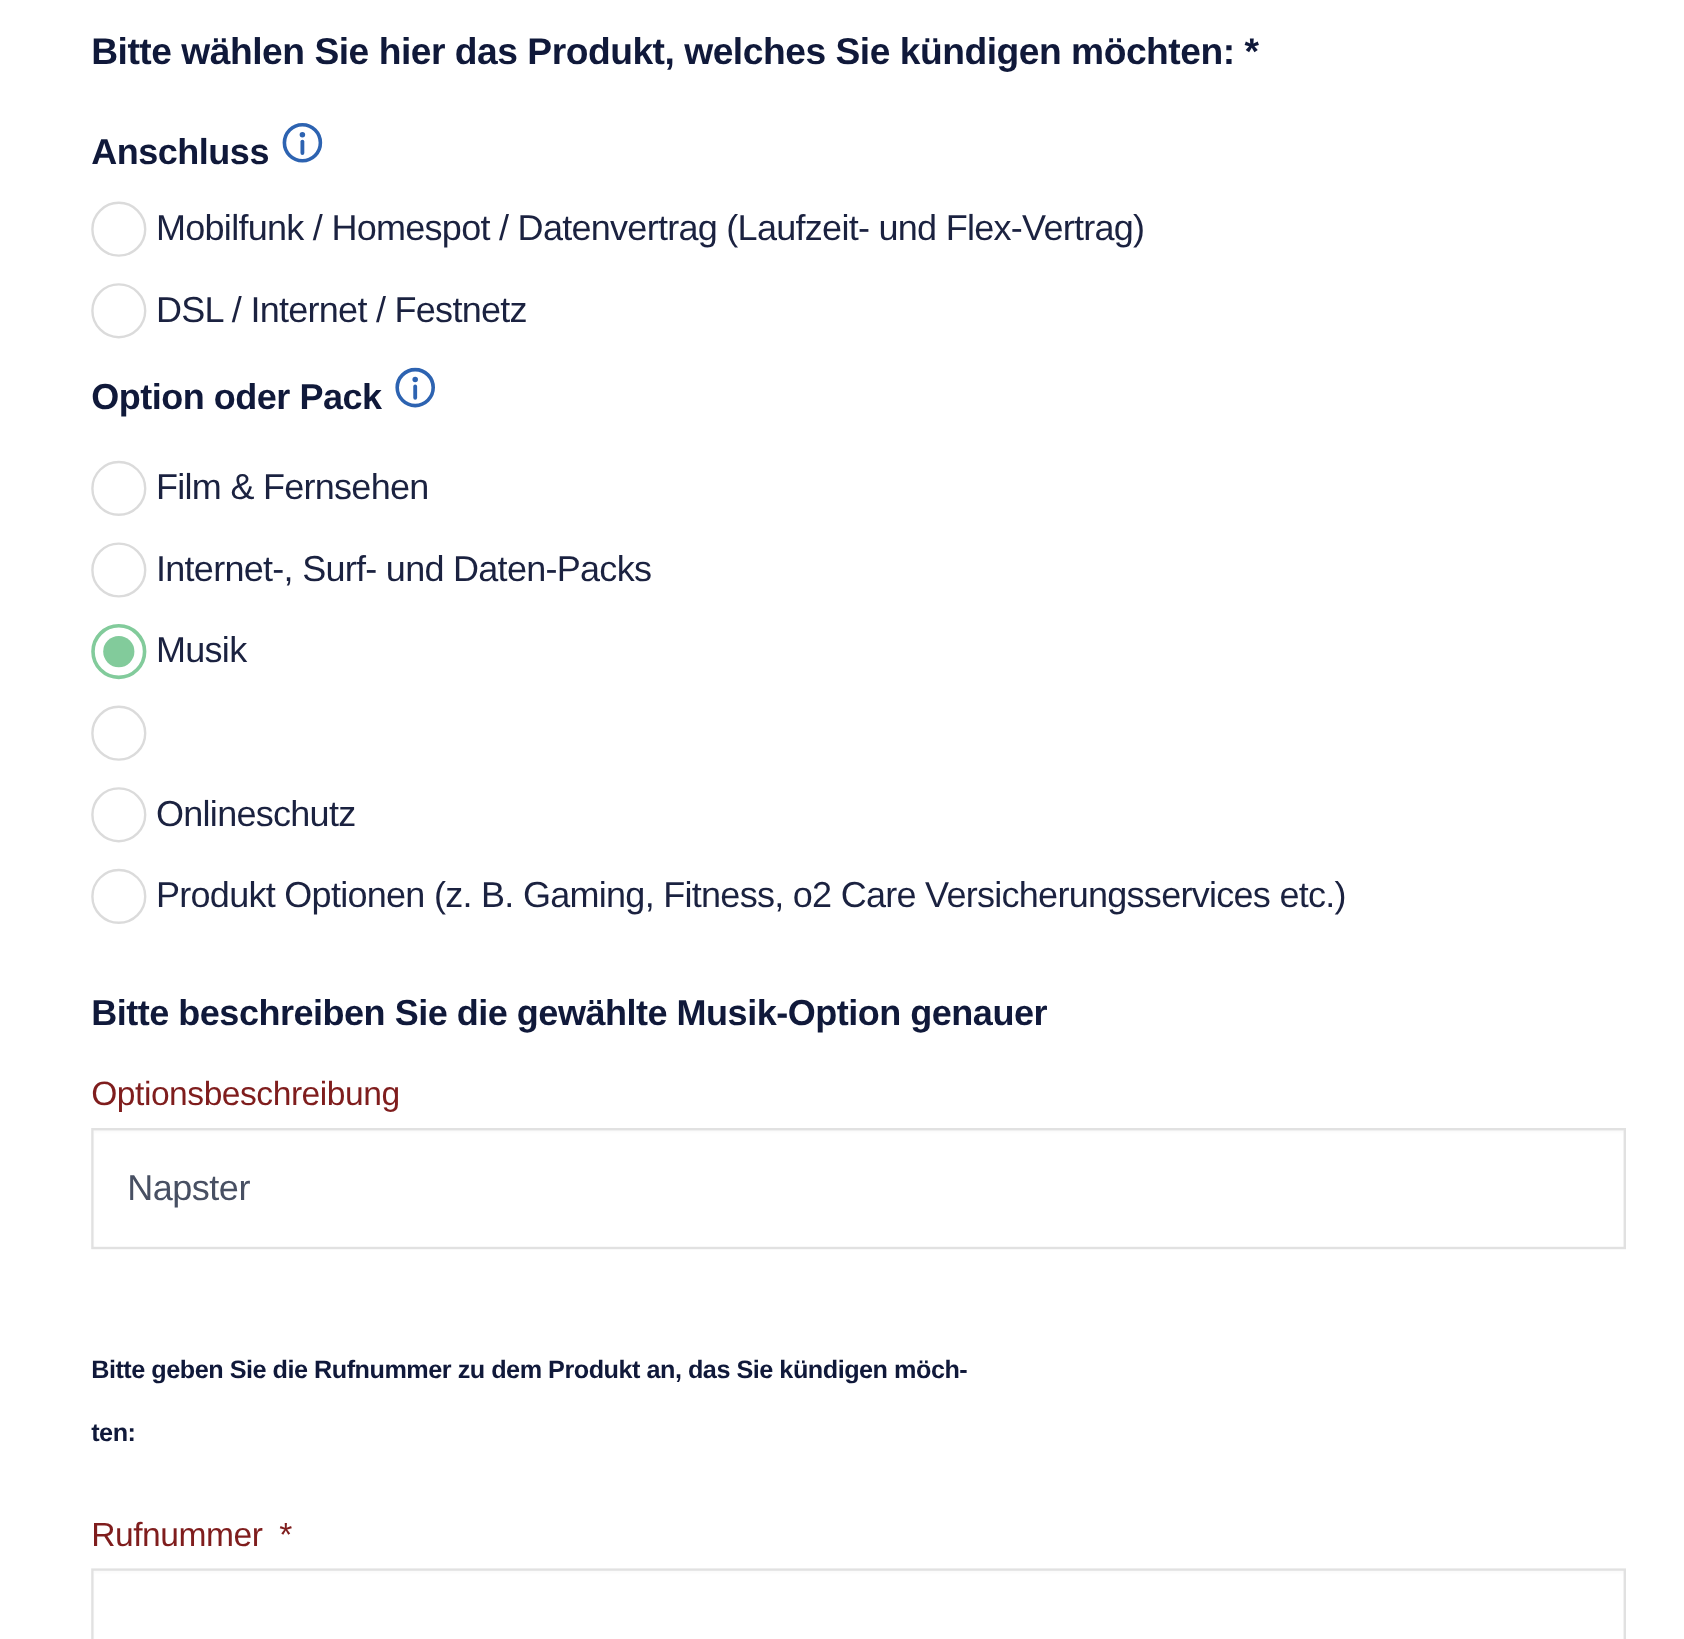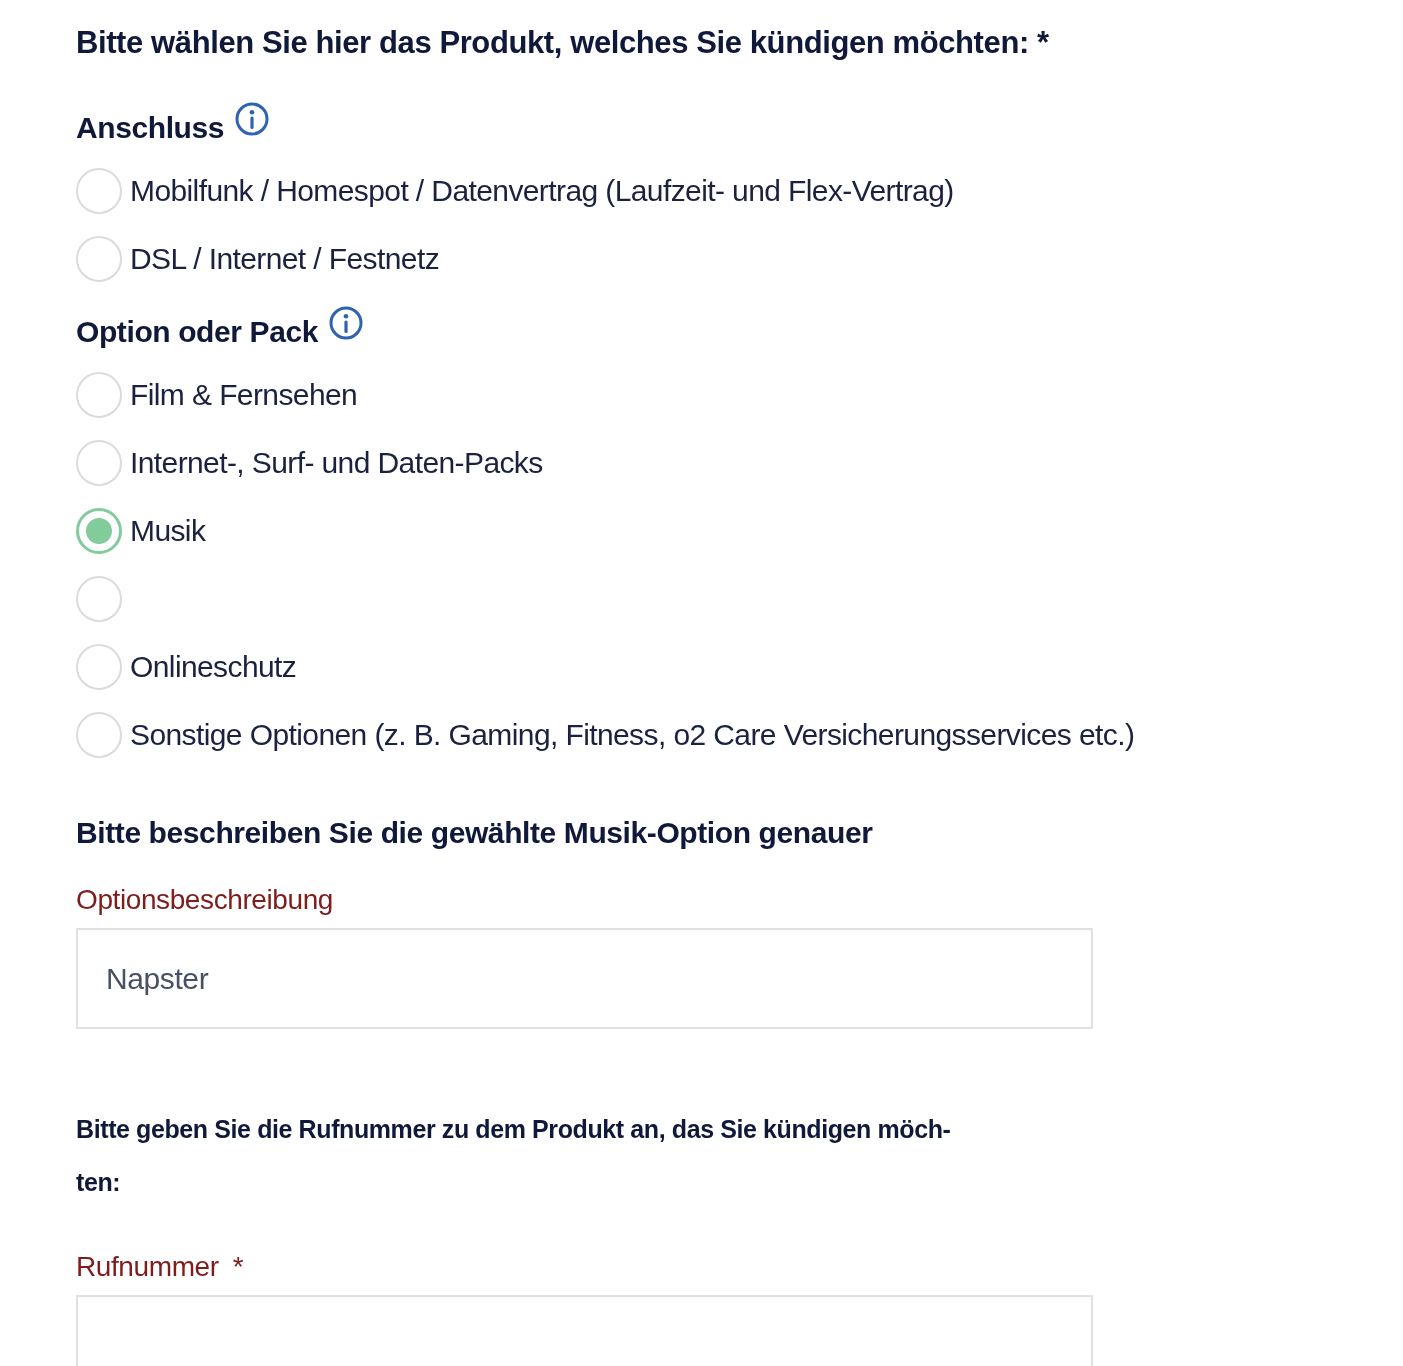--- a/index.html
+++ b/index.html
@@ -39,21 +39,21 @@
   }
   .info-icon {
     width: 34px;
     height: 34px;
     position: relative;
     top: -8px;
     flex-shrink: 0;
     cursor: pointer;
   }
   .radio-list { margin-top: 22px; }
-  .radio-list.second { margin-top: 22px; text-align: center; }
+  .radio-list.second { margin-top: 34px; text-align: center; }
   .radio-row {
     display: flex;
     align-items: center;
     gap: 8px;
     height: 46px;
     margin-bottom: 22px;
     cursor: pointer;
   }
   .radio-outer {
     box-sizing: border-box;
@@ -85,36 +85,36 @@
   }
   .section-heading {
     font-size: 30px;
     font-weight: 700;
     color: #10193a;
     letter-spacing: -0.4px;
     line-height: 42px;
     margin: 0;
   }
   .section-heading.first { margin-top: 54px; }
-  .section-heading.rufnummer { margin-top: 74px; line-height: 53px; font-size: 25px; }
+  .section-heading.rufnummer { margin-top: 74px; line-height: 53px; font-size: 21px; }
   .field-label {
     margin-top: 30px;
     font-size: 28px;
     font-weight: 400;
     color: #7f1d1d;
     letter-spacing: -0.4px;
   }
   .field-label .req {
     display: inline-block;
     margin-left: 14px;
   }
   .text-input {
     display: block;
     box-sizing: border-box;
-    width: 1017px;
+    width: 1279px;
     height: 101px;
     margin-top: 12px;
     border: 2px solid #e1e1e1;
     border-radius: 0;
     background: #ffffff;
     font-family: "Liberation Sans", "DejaVu Sans", sans-serif;
     font-size: 30px;
     letter-spacing: -0.4px;
     color: #485063;
     padding: 0 28px;
@@ -176,21 +176,21 @@
     </div>
     <div class="radio-row">
       <span class="radio-outer"></span>
     </div>
     <div class="radio-row">
       <span class="radio-outer"></span>
       <span class="radio-label">Onlineschutz</span>
     </div>
     <div class="radio-row">
       <span class="radio-outer"></span>
-      <span class="radio-label">Sonstige Optionen (z. B. Gaming, Fitness, o2 Care Versicherungsservices etc.)</span>
+      <span class="radio-label">Produkt Optionen (z. B. Gaming, Fitness, o2 Care Versicherungsservices etc.)</span>
     </div>
   </div>
 
   <h2 class="section-heading first">Bitte beschreiben Sie die gewählte Musik-Option genauer</h2>
 
   <div class="field-label">Optionsbeschreibung</div>
 
   <input class="text-input" type="text" value="Napster" style="">
 
   <h2 class="section-heading rufnummer">

